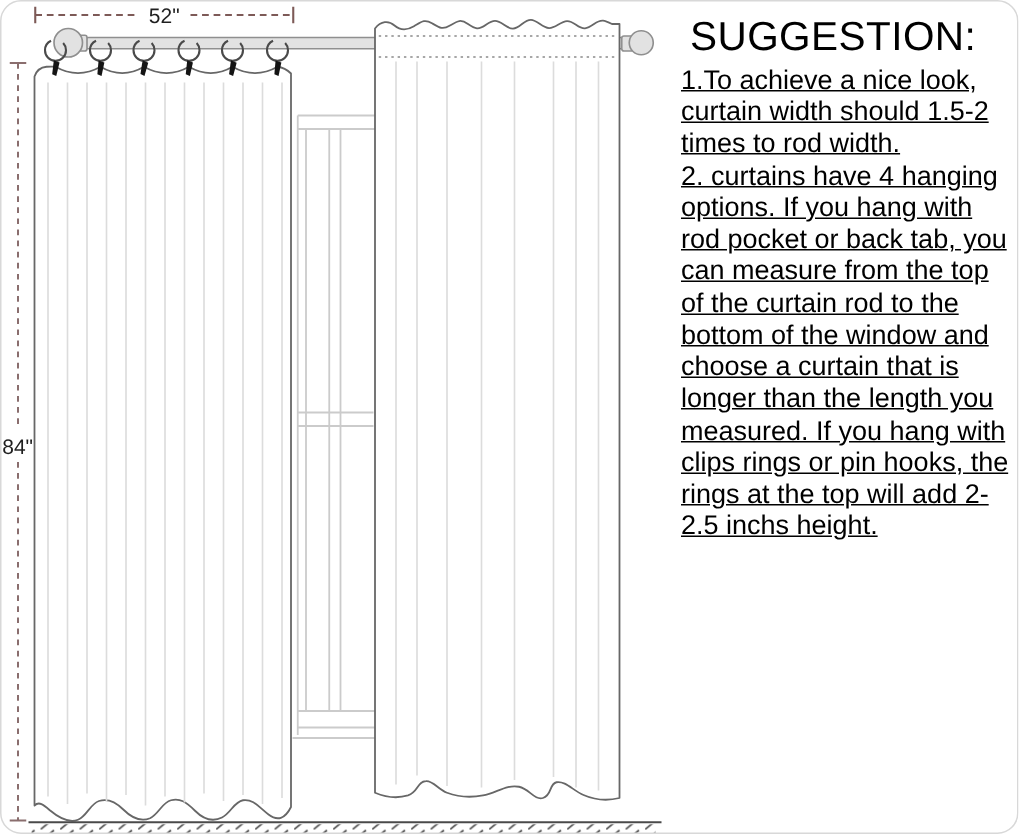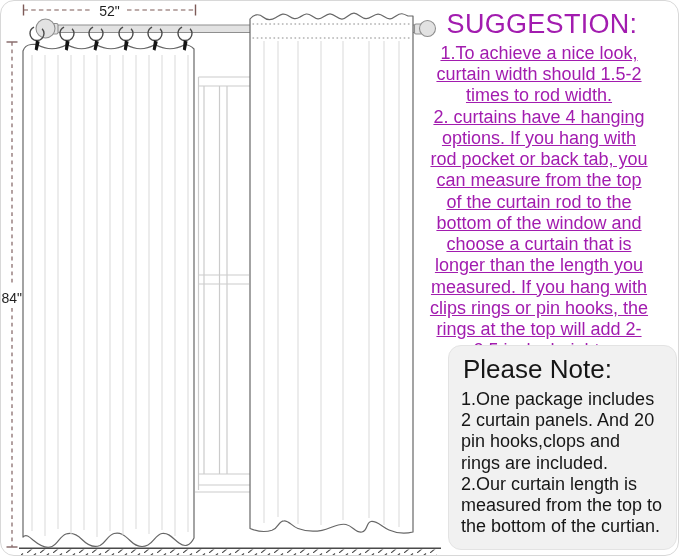--- a/index.html
+++ b/index.html
@@ -3,21 +3,21 @@
 <meta charset="utf-8">
 <style>
   html,body { margin:0; padding:0; background:#ffffff; }
   #stage {
     position:relative; width:679px; height:556px;
     background:#ffffff; overflow:hidden;
     border:1px solid #d8d8d8; border-radius:14px; box-sizing:border-box;
     font-family:"Liberation Sans", sans-serif;
   }
   #diagram-svg { position:absolute; left:0; top:0; }
-  .textcol { position:absolute; left:427px; top:8px; width:222px; color:#a21caf;text-align:center; }
+  .textcol { position:absolute; left:453px; top:8px; width:222px; color:#000000; }
   .sg-title { font-size:27px; font-weight:400; letter-spacing:0.3px; margin:0 0 3px 6px; white-space:nowrap; }
   .sg-body  { font-size:18px; line-height:1.18; margin:0; white-space:pre-line;text-decoration:underline; }
   .note-box {
     position:absolute; left:447px; top:344px; width:229px; box-sizing:border-box;
     background:#f1f1f1; border:1px solid #e3e3e3; border-radius:13px;
     padding:8px 12px 11px; color:#161616;
   }
   .note-title { font-size:26px; font-weight:400; margin:0 0 4px 2px; white-space:nowrap; }
   .note-body  { font-size:18px; line-height:1.18; margin:0; white-space:pre-line; }
   svg text { font-family:"Liberation Sans", sans-serif; }
@@ -156,19 +156,14 @@
       <rect x="20" y="548.5" width="416" height="7.5" fill="url(#hatchp)"></rect>
     </g>
   </svg>
 
   <div class="textcol">
     <h1 class="sg-title">SUGGESTION:</h1>
     <p class="sg-body">1.To achieve a nice look, curtain width should 1.5-2 times to rod width.
 2. curtains have 4 hanging options. If you hang with rod pocket or back tab, you can measure from the top of the curtain rod to the bottom of the window and choose a curtain that is longer than the length you measured. If you hang with clips rings or pin hooks, the rings at the top will add 2-2.5 inchs height.</p>
   </div>
 
-  <div class="note-box">
-    <h2 class="note-title">Please Note:</h2>
-    <p class="note-body">1.One package includes 2 curtain panels. And 20 pin hooks,clops and rings are included.
-2.Our curtain length is measured from the top to the bottom of the curtian.</p>
-  </div>
 
 </div>
 
 </body></html>

